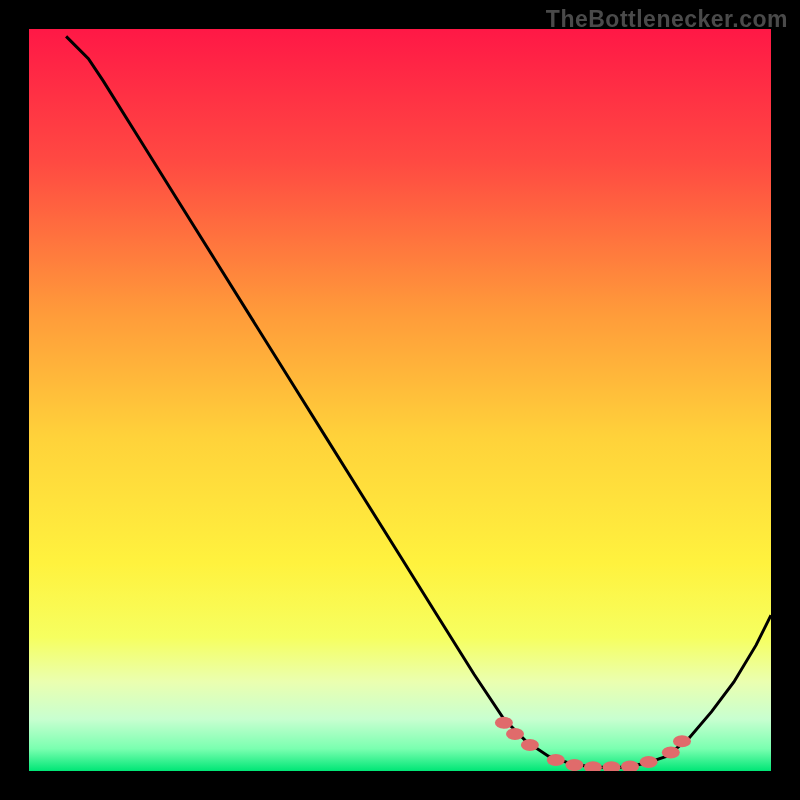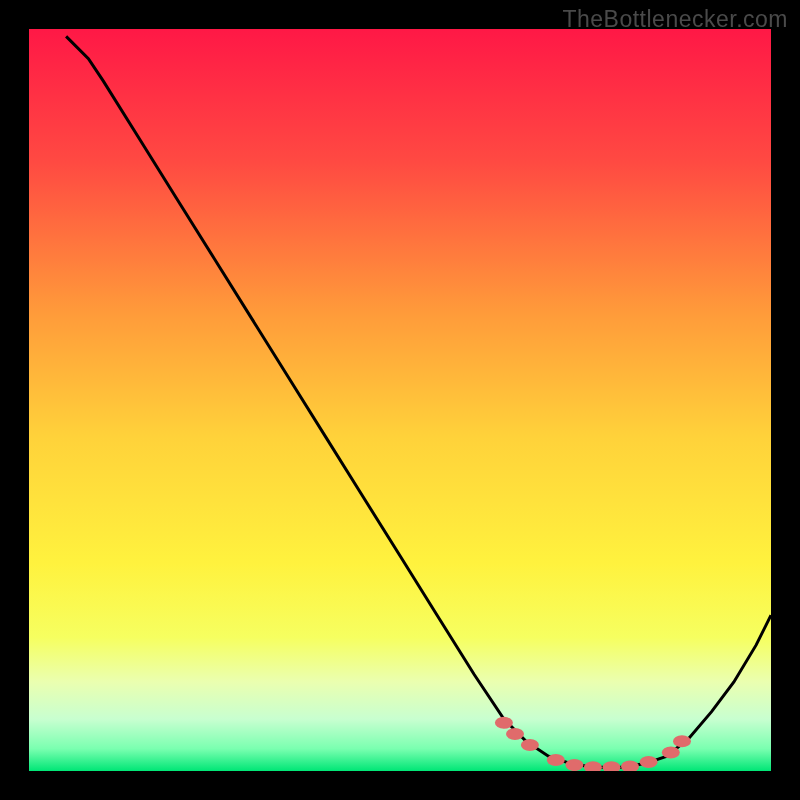--- a/index.html
+++ b/index.html
@@ -10,21 +10,21 @@
     height: 800px;
     position: relative;
     font-family: Arial, sans-serif;
   }
   .watermark {
     position: absolute;
     top: 6px;
     right: 12px;
     color: #4a4a4a;
     font-size: 23px;
-    font-weight: normal;
+    font-weight: bold;
     letter-spacing: 0.5px;
     z-index: 10;
   }
   .frame {
     position: absolute;
     left: 29px;
     top: 29px;
     width: 742px;
     height: 742px;
     background: #000;

